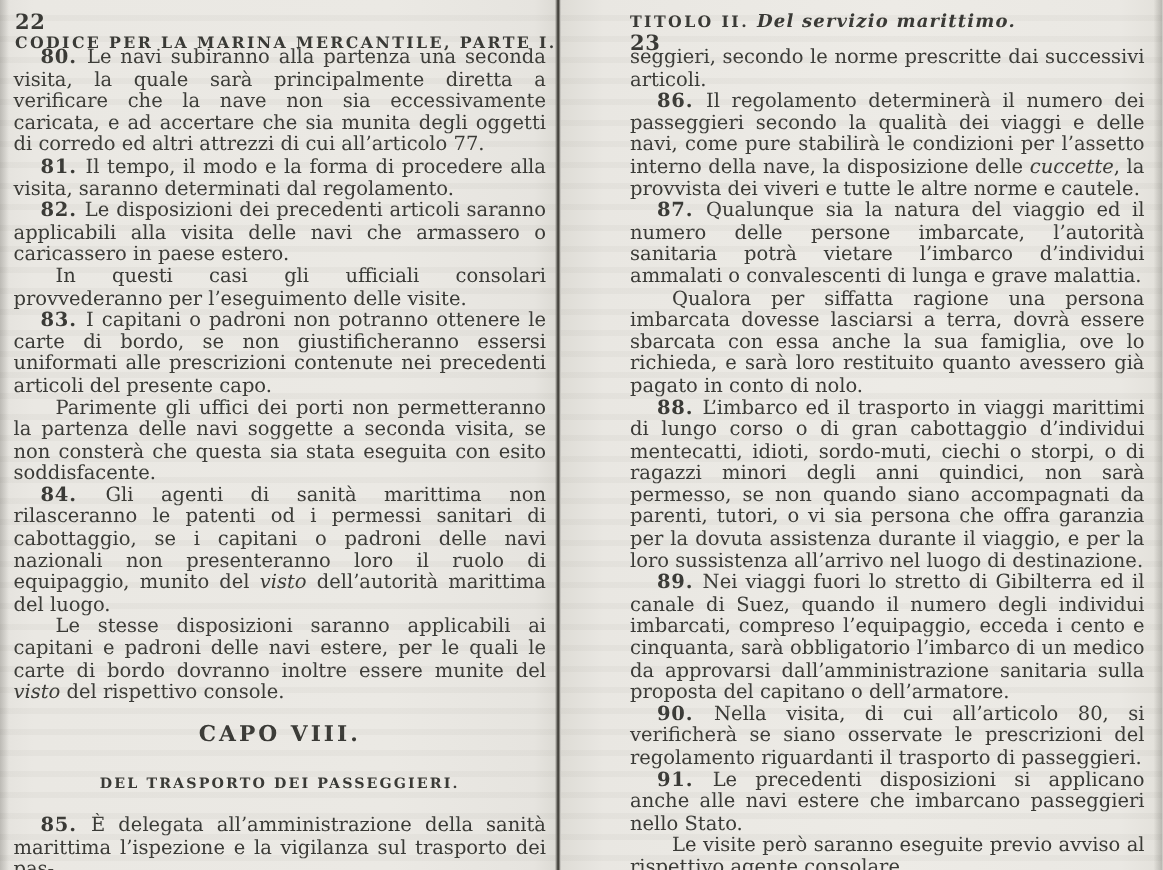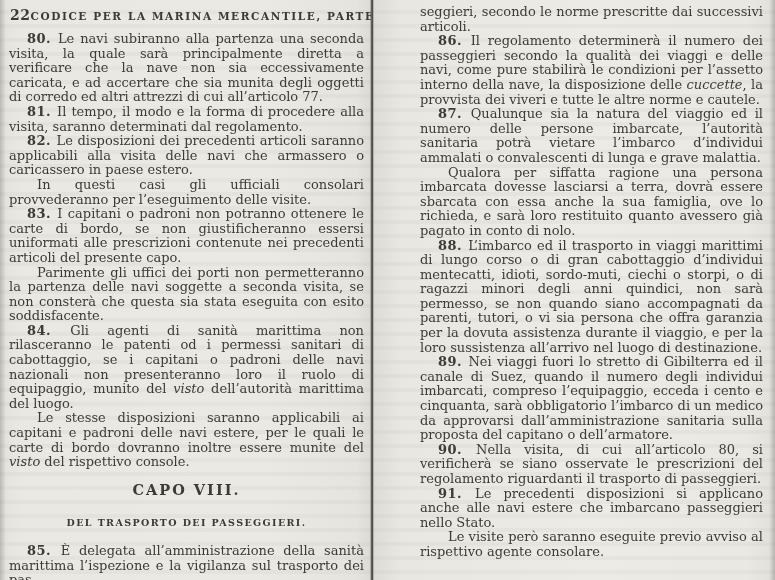--- a/index.html
+++ b/index.html
@@ -38,20 +38,21 @@
       rgba(125,122,112,0) 0px, rgba(125,122,112,0) 10px,
       rgba(125,122,112,0.055) 10px, rgba(125,122,112,0.055) 14px);
     pointer-events: none;
   }
   
   .page-header {
     position: relative;
     display: flex; align-items: baseline;
     padding: 7px 8px 2px 10px;
     height: 18px;
+    flex-direction: column;
   }
   .page.right .page-header { padding: 7px 12px 2px 46px; }
   .pagenum { font-weight: bold; font-size: 14px; letter-spacing: 0.5px; }
   .running-title {
     flex: 1; text-align: center;
     font-size: 10.5px; font-weight: bold; letter-spacing: 1.6px;
     white-space: nowrap;
   }
   .running-title .rt-italic {
     font-style: italic; font-weight: bold;
@@ -118,20 +119,24 @@
       <h2 class="capo">CAPO VIII.</h2>
       <h3 class="capo-sub">DEL TRASPORTO DEI PASSEGGIERI.</h3>
       <p class="para ind-art"><span class="artnum">85. </span><span>È delegata all’amministrazione della sanità marittima l’ispezione e la vigilanza sul trasporto dei pas-</span></p>
     </div>
   </div>
 
   <div class="gutter"></div>
 
   <div class="page right">
     <div class="bleed"></div>
+    <div class="page-header">
+      <span class="running-title"><span>TITOLO II.</span>&nbsp;<span class="rt-italic">Del servizio marittimo.</span></span>
+      <span class="pagenum">23</span>
+    </div>
     <div class="page-body">
       <p class="para ind-flush"><span>seggieri, secondo le norme prescritte dai successivi articoli.</span></p>
       <p class="para ind-art"><span class="artnum">86. </span><span>Il regolamento determinerà il numero dei passeggieri secondo la qualità dei viaggi e delle navi, come pure stabilirà le condizioni per l’assetto interno della nave, la disposizione delle </span><span class="it">cuccette</span><span>, la provvista dei viveri e tutte le altre norme e cautele.</span></p>
       <p class="para ind-art"><span class="artnum">87. </span><span>Qualunque sia la natura del viaggio ed il numero delle persone imbarcate, l’autorità sanitaria potrà vietare l’imbarco d’individui ammalati o convalescenti di lunga e grave malattia.</span></p>
       <p class="para ind-cont"><span>Qualora per siffatta ragione una persona imbarcata dovesse lasciarsi a terra, dovrà essere sbarcata con essa anche la sua famiglia, ove lo richieda, e sarà loro restituito quanto avessero già pagato in conto di nolo.</span></p>
       <p class="para ind-art"><span class="artnum">88. </span><span>L’imbarco ed il trasporto in viaggi marittimi di lungo corso o di gran cabottaggio d’individui mentecatti, idioti, sordo-muti, ciechi o storpi, o di ragazzi minori degli anni quindici, non sarà permesso, se non quando siano accompagnati da parenti, tutori, o vi sia persona che offra garanzia per la dovuta assistenza durante il viaggio, e per la loro sussistenza all’arrivo nel luogo di destinazione.</span></p>
       <p class="para ind-art"><span class="artnum">89. </span><span>Nei viaggi fuori lo stretto di Gibilterra ed il canale di Suez, quando il numero degli individui imbarcati, compreso l’equipaggio, ecceda i cento e cinquanta, sarà obbligatorio l’imbarco di un medico da approvarsi dall’amministrazione sanitaria sulla proposta del capitano o dell’armatore.</span></p>
       <p class="para ind-art"><span class="artnum">90. </span><span>Nella visita, di cui all’articolo 80, si verificherà se siano osservate le prescrizioni del regolamento riguardanti il trasporto di passeggieri.</span></p>
       <p class="para ind-art"><span class="artnum">91. </span><span>Le precedenti disposizioni si applicano anche alle navi estere che imbarcano passeggieri nello Stato.</span></p>
       <p class="para ind-cont"><span>Le visite però saranno eseguite previo avviso al rispettivo agente consolare.</span></p>

